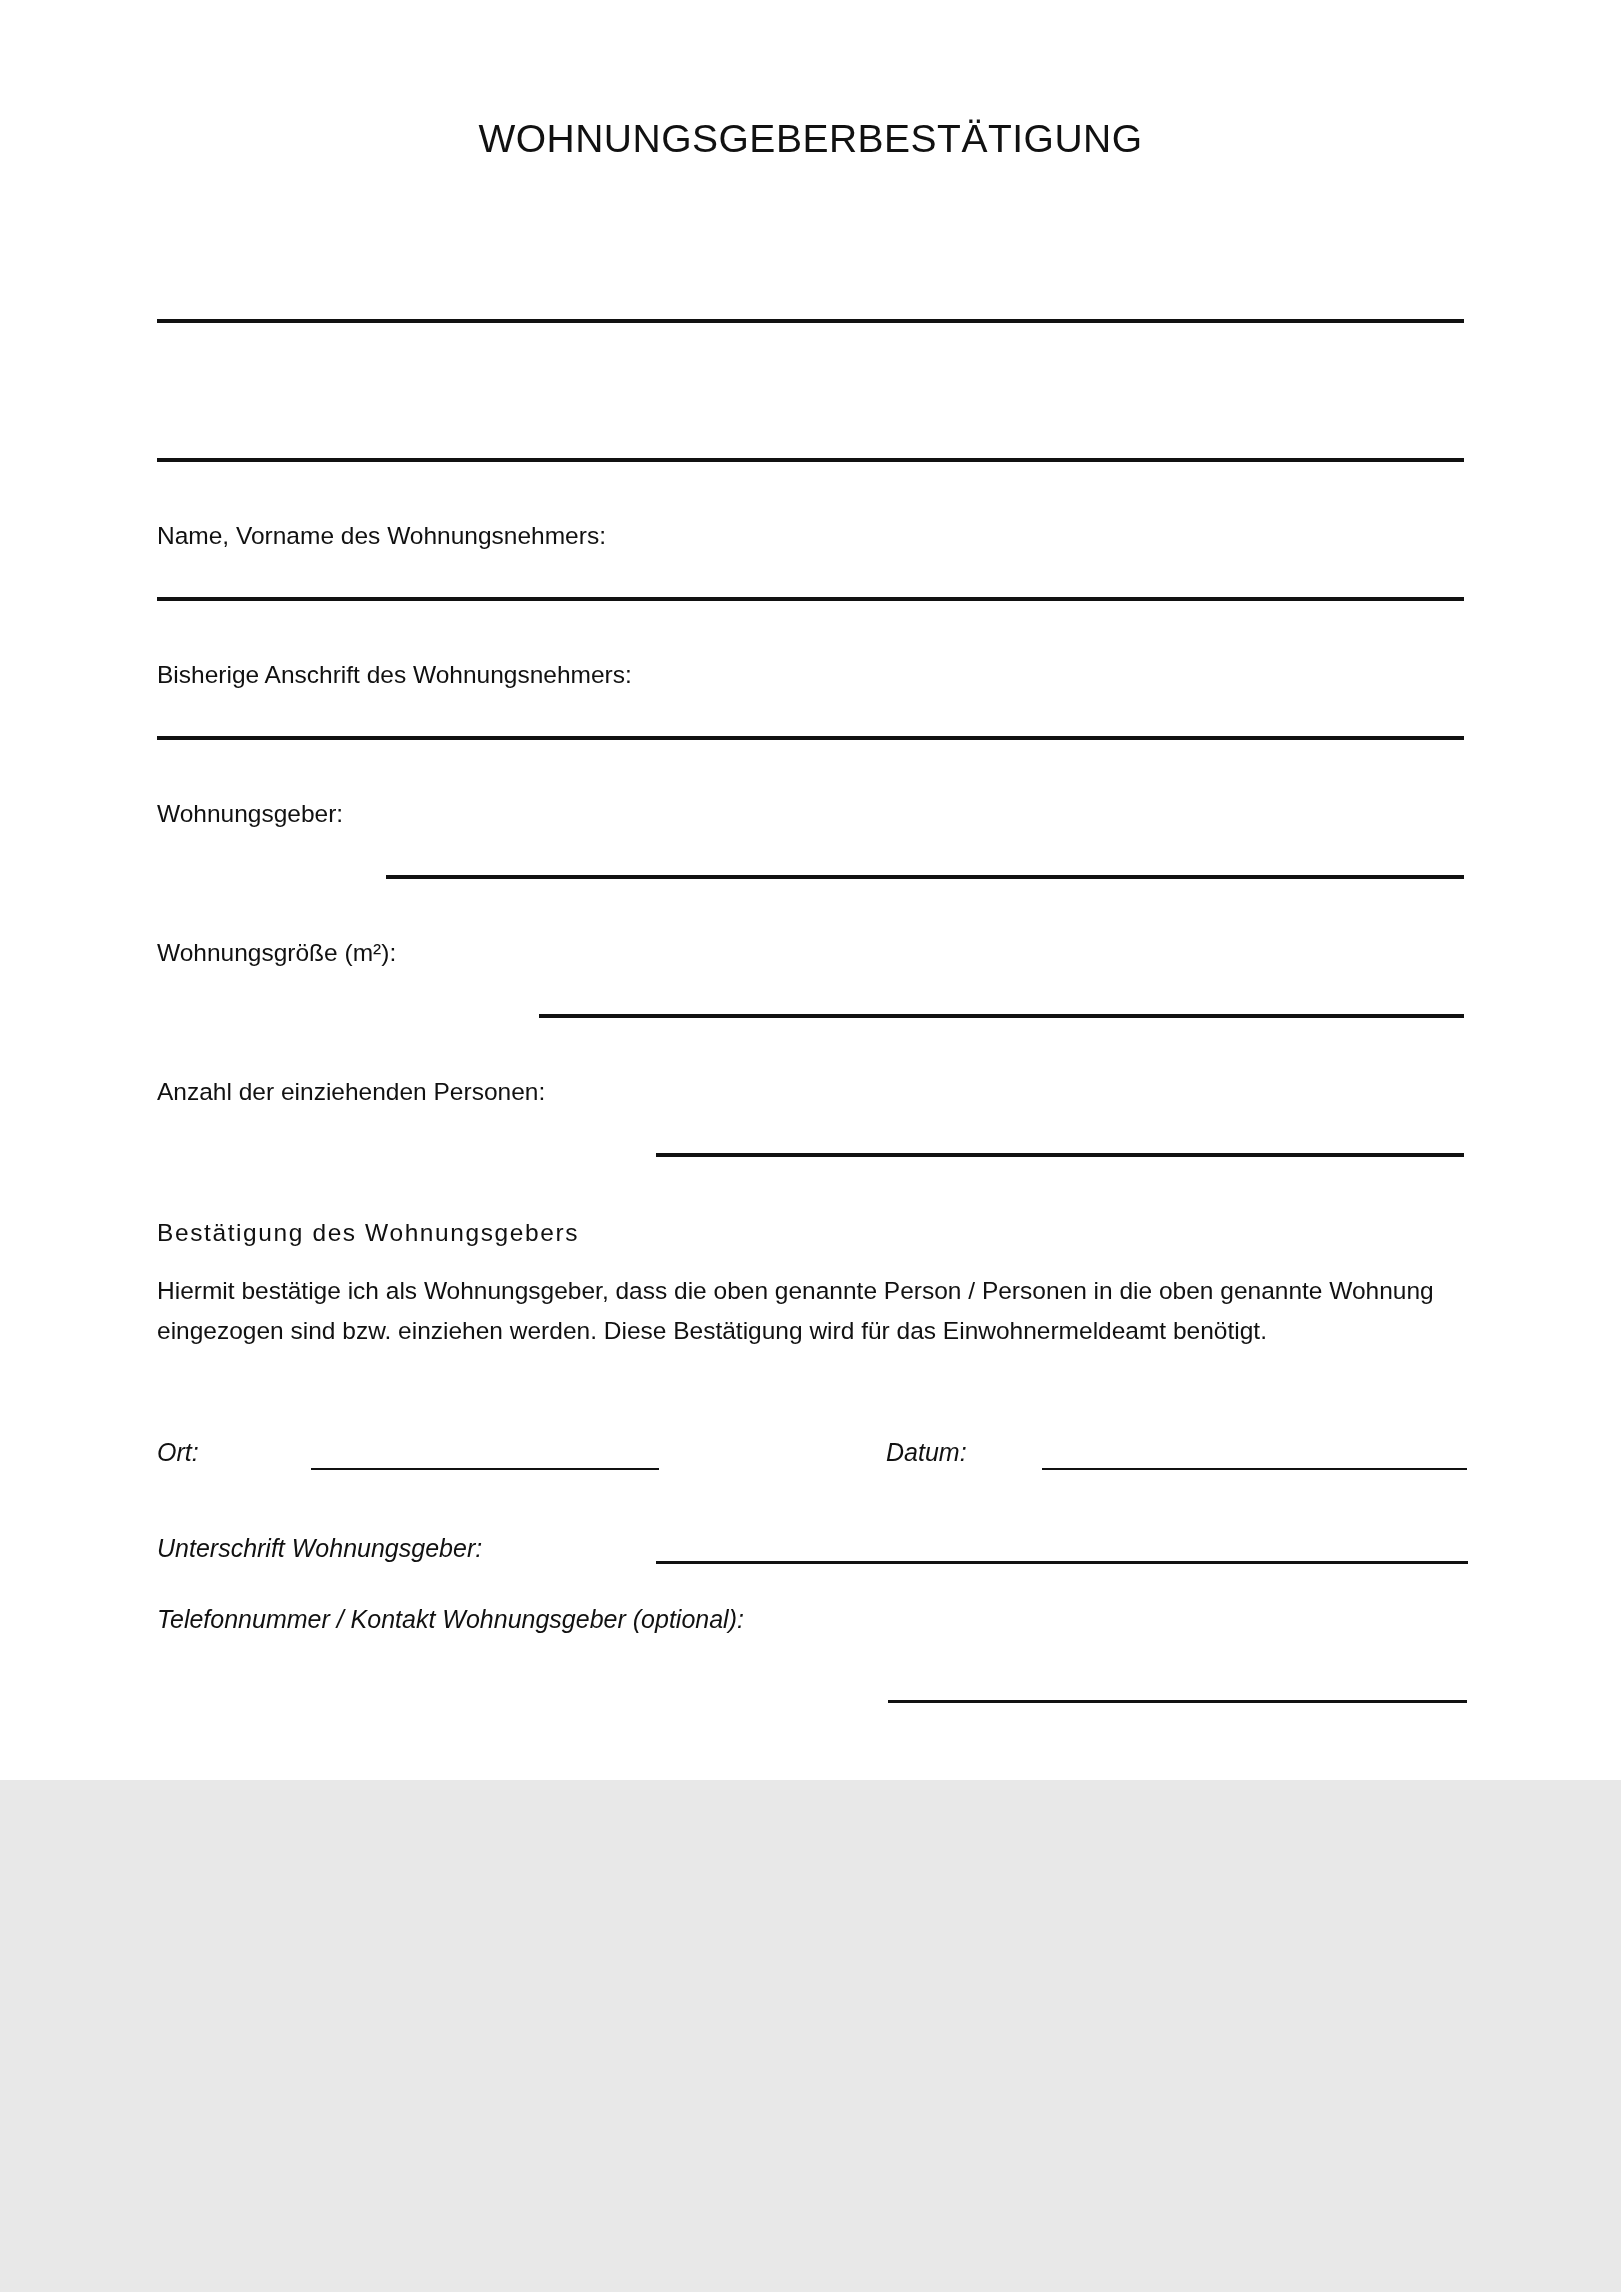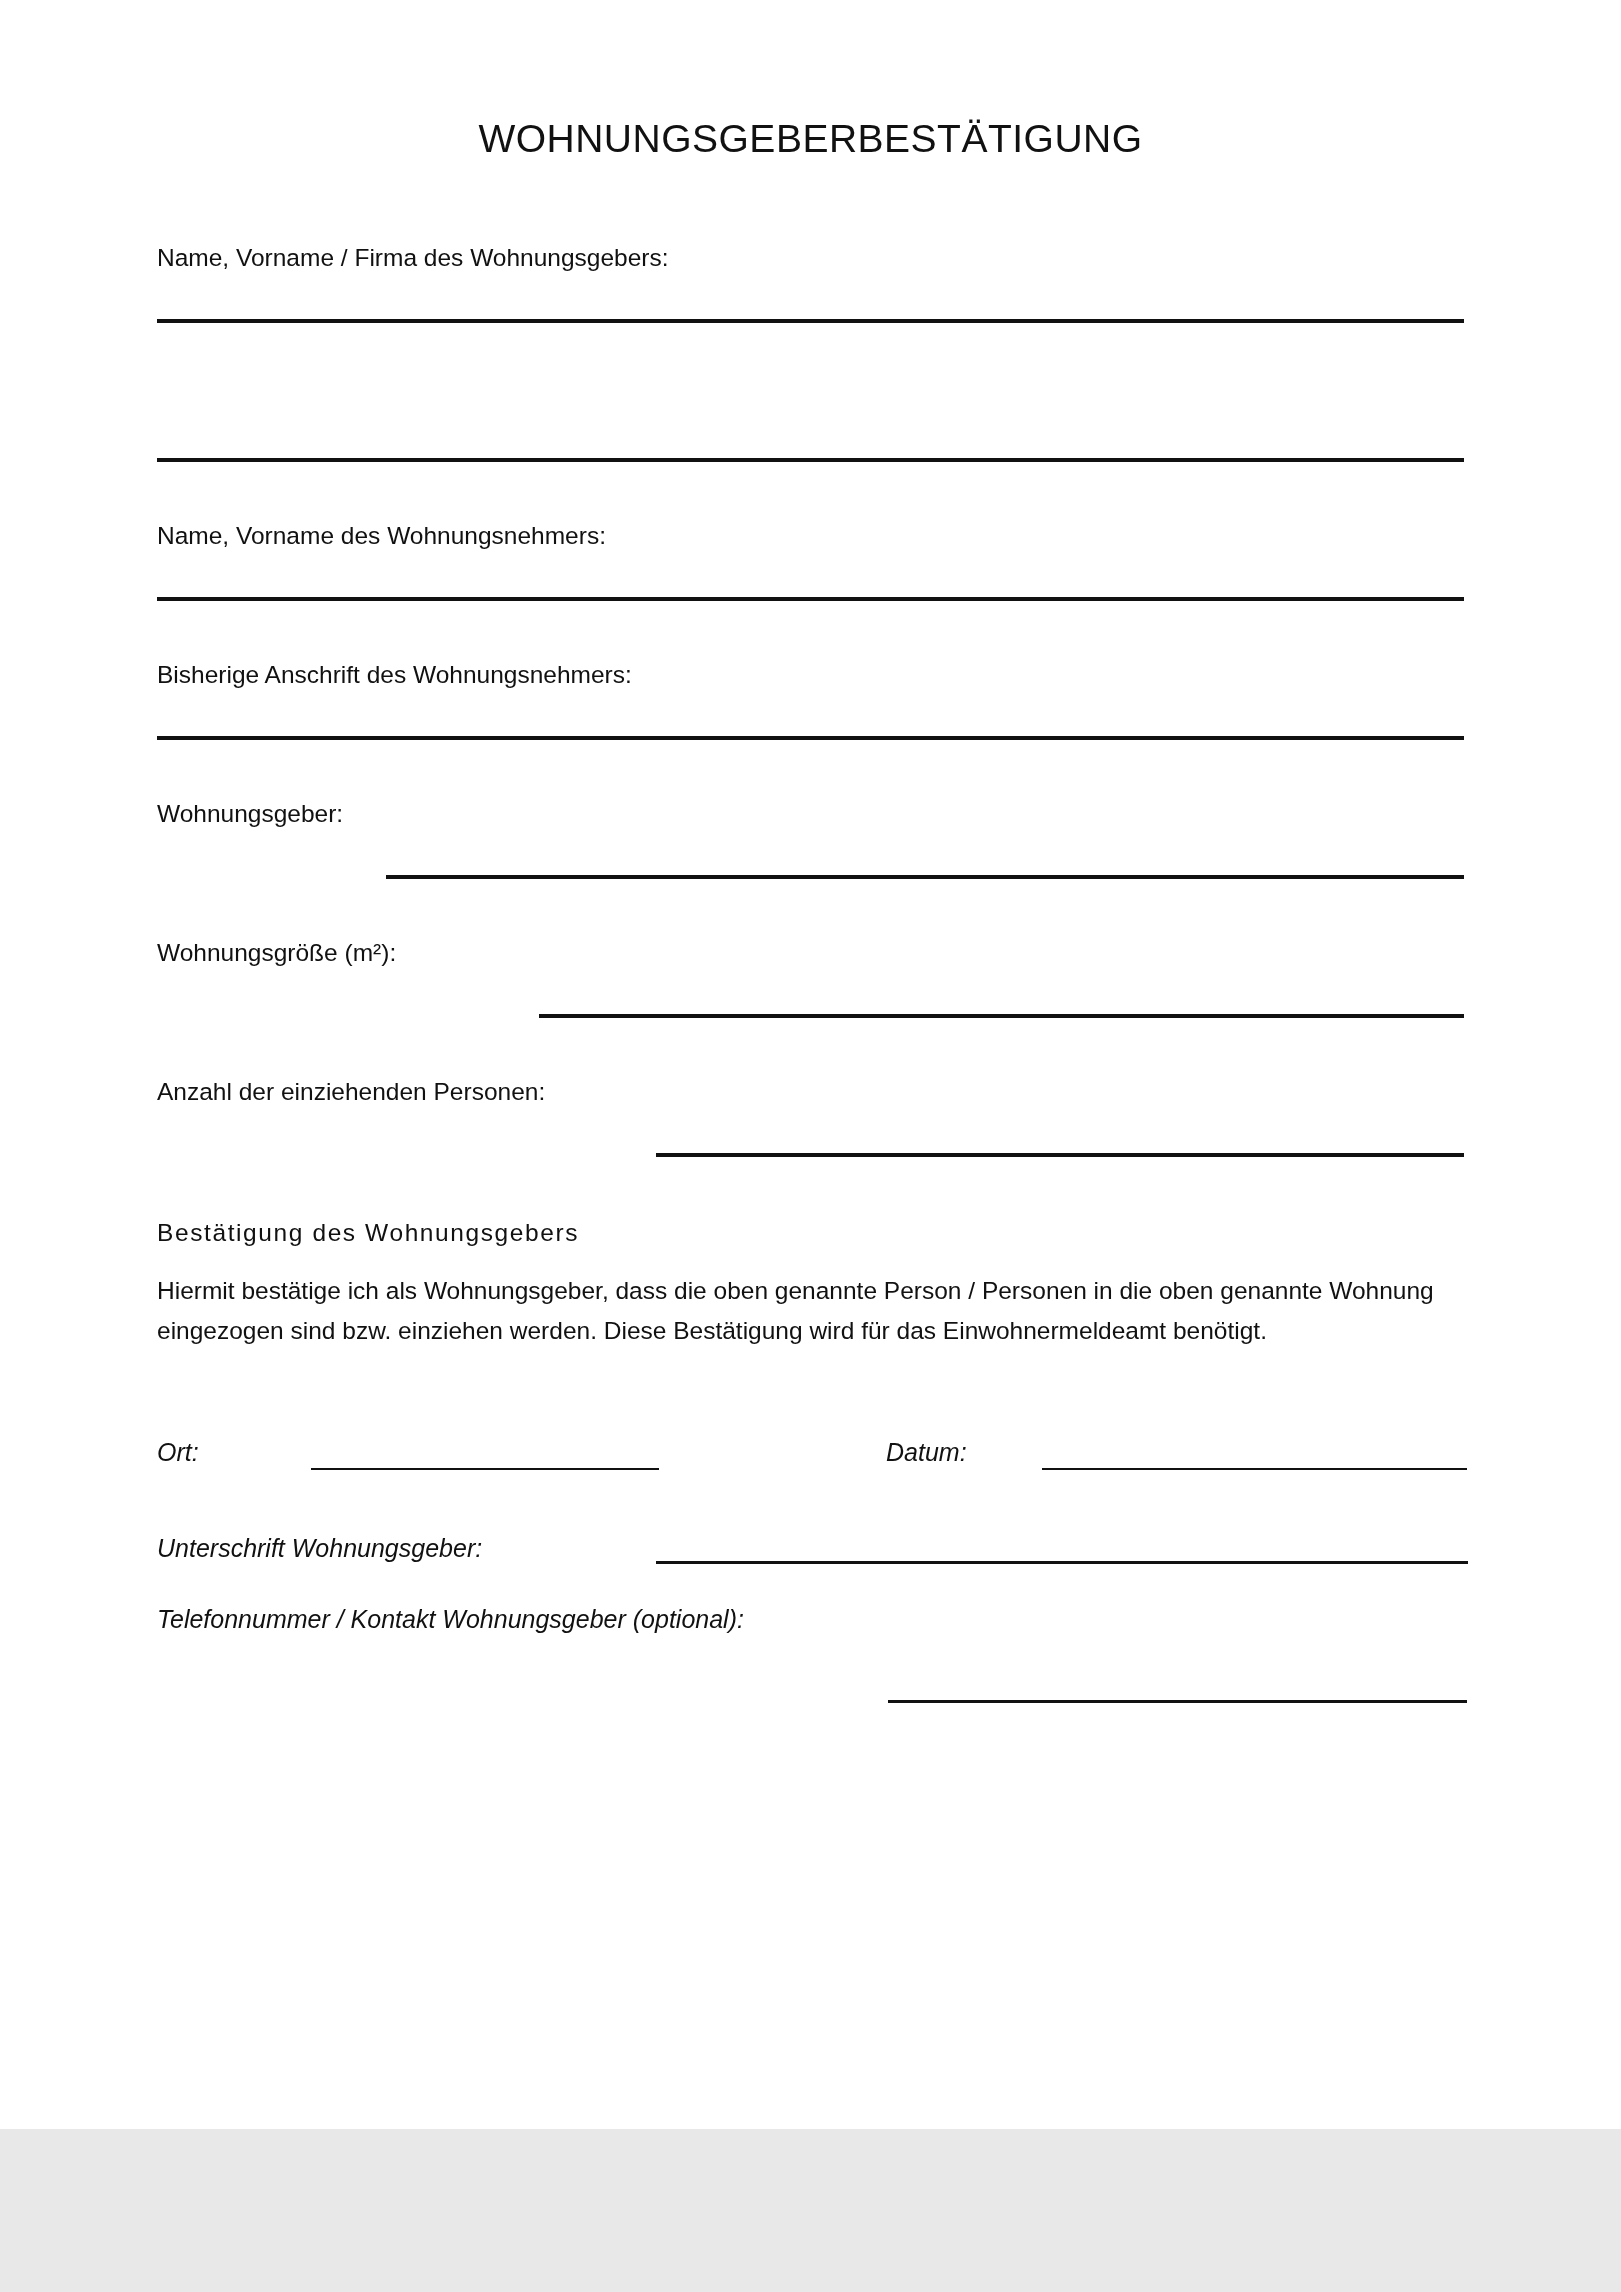--- a/index.html
+++ b/index.html
@@ -1,21 +1,21 @@
 <!DOCTYPE html>
 <html><head>
 <meta charset="utf-8">
 <style>
   * { box-sizing: border-box; }
   html, body { margin: 0; padding: 0; background: #e8e8e8; }
   body { font-family: "Liberation Sans", sans-serif; color: #111111; }
   .page {
     position: relative;
     width: 1621px;
-    height: 2129px;
+    height: 1780px;
     margin: 0 auto;
     background: #ffffff;
     padding: 116px 157px 0 157px;
     overflow: hidden;
   }
   .title {
     margin: 0;
     text-align: center;
     font-size: 39px;
     font-weight: 400;
@@ -66,21 +66,20 @@
 </style>
 </head>
 <body>
 
 <div class="page">
 
   <h1 class="title">WOHNUNGSGEBERBESTÄTIGUNG</h1>
 
   <div class="fields" id="fields">
   <div class="field field-1">
-    <div class="field-label">Name, Vorname / Firma des Wohnungsgebers:</div>
     <div class="field-line"></div>
   </div>
 
   <div class="field field-2">
     <div class="field-line"></div>
   </div>
 
   <div class="field field-3">
     <div class="field-label">Name, Vorname des Wohnungsnehmers:</div>
     <div class="field-line"></div>

